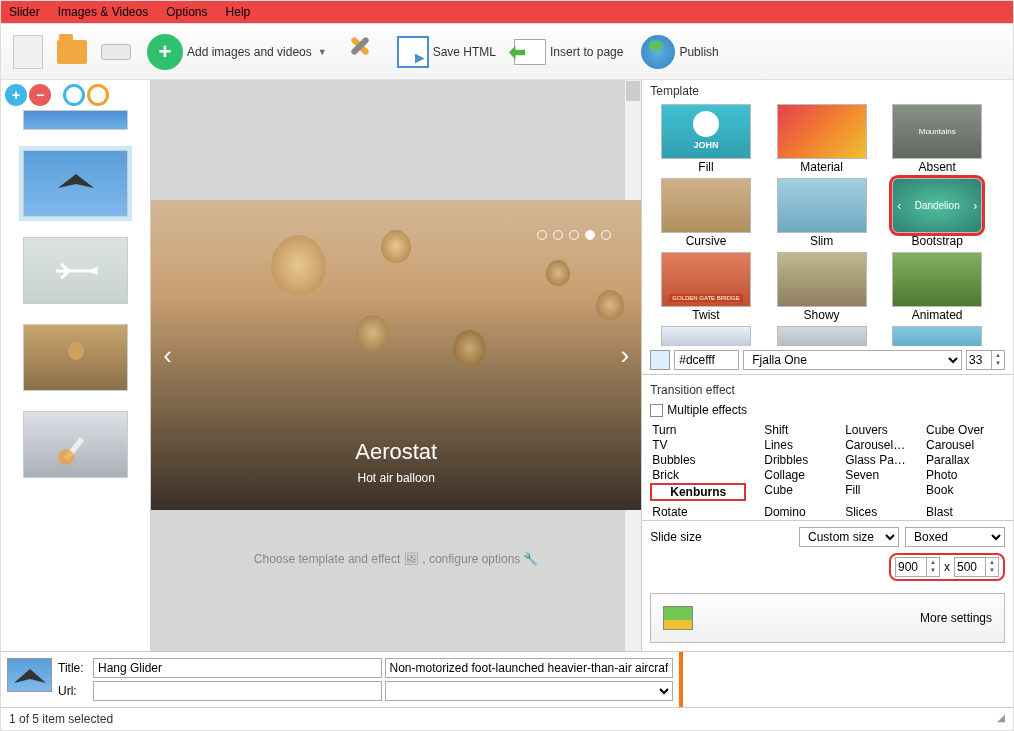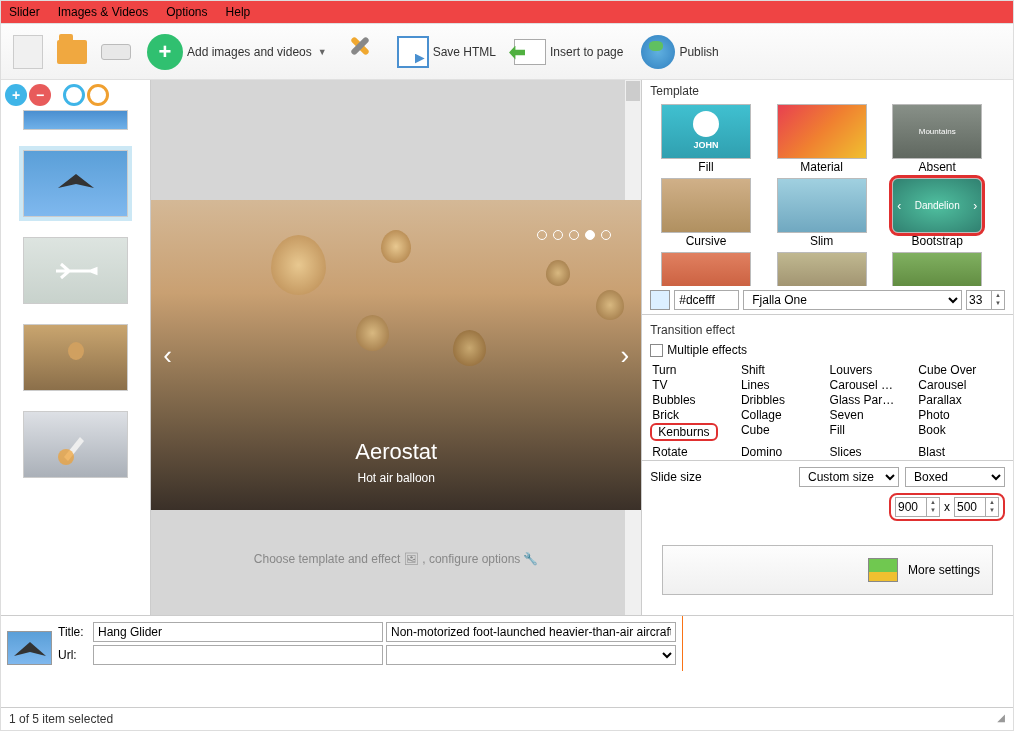--- a/index.html
+++ b/index.html
@@ -79,33 +79,33 @@
 .num-input { border: 1px solid #aaa; width: 40px; height: 20px; padding: 1px 2px; }
 .spinner { display: inline-flex; align-items: center; }
 .spin-btns { display: flex; flex-direction: column; border: 1px solid #aaa; border-left: none; height: 20px; }
 .spin-btns span { font-size: 6px; width: 12px; text-align: center; line-height: 8px; cursor: pointer; color: #555; }
 
 .trans-panel { border-top: 1px solid #ccc; padding: 4px 8px; }
 .chk-row { display: flex; align-items: center; gap: 4px; margin: 4px 0; }
 .chk { width: 13px; height: 13px; border: 1px solid #888; }
 .effects { display: grid; grid-template-columns: repeat(4,1fr); gap: 1px 16px; padding: 2px 16px 2px 0; max-height: 95px; overflow: hidden; position: relative; }
 .eff { padding: 0px 2px; cursor: default; white-space: nowrap; overflow: hidden; text-overflow: ellipsis; font-size: 12px;}
-.eff.sel { border: 2px solid #e03030; border-radius: 6px; padding: 0 6px; display: inline-block; width: fit-content;}
+.eff.sel { border: 2px solid #e03030; border-radius: 0; padding: 0 18px; display: inline-block; width: fit-content; font-weight: bold;}
 
 .size-row { display: flex; align-items: center; gap: 6px; padding: 6px 8px; border-top: 1px solid #ccc; }
 .size-inputs { display: flex; align-items: center; gap: 4px; margin-left: auto; border: 2px solid #e03030; border-radius: 8px; padding: 2px 4px; }
 
-.more-btn { margin: 20px; padding: 12px; border: 1px solid #bbb; background: linear-gradient(#fdfdfd,#f0f0f0); display: flex; align-items: center; justify-content: flex-end; gap: 10px; cursor: pointer; }
+.more-btn { margin: 8px; padding: 12px; border: 1px solid #bbb; background: linear-gradient(#fdfdfd,#f0f0f0); display: flex; align-items: center; justify-content: space-between; gap: 10px; cursor: pointer; }
 
 .bottom { border-top: 1px solid #ccc; display: flex; }
-.meta { flex: 1; display: flex; padding: 6px; gap: 6px; border-right: 1px solid #f97316; align-items: flex-end; }
+.meta { flex: 1; display: flex; padding: 6px; gap: 6px; border-right: 4px solid #f97316; }
 .meta-thumb { width: 45px; height: 34px; background: linear-gradient(#5a9fd8,#7fb8ee); border: 1px solid #999; }
 .meta-fields { flex: 1; display: grid; grid-template-columns: 32px 1fr 1fr; gap: 3px; align-items: center; }
 
-.status { padding: 4px 8px; color: #333; border-top: 1px solid #ccc; display:flex; justify-content:space-between;margin-top:36px;}
+.status { padding: 4px 8px; color: #333; border-top: 1px solid #ccc; display:flex; justify-content:space-between;}
 .resize-grip { color: #999; font-size: 10px; }
 
 
 .i-doc { width: 30px; height: 34px; background: #f0f0f0; border: 1px solid #ccc; }
 .i-open { width: 30px; height: 24px; background: #f0a840; border-radius: 2px; position: relative; }
 .i-open::before { content:''; position:absolute; top:-6px; left:2px; width:14px; height:6px; background:#f0a840; border-radius:2px 2px 0 0; }
 .i-drive { width: 30px; height: 16px; background: #e8e8e8; border: 1px solid #bbb; border-radius: 3px; }
 .i-plus { width: 36px; height: 36px; background: #30c070; border-radius: 50%; color: #fff; display:flex; align-items:center; justify-content:center; font-size:22px; font-weight:bold; }
 .i-tools { position: relative; width: 34px; height: 34px; }
 .i-tools::before { content:''; position:absolute; width:22px; height:6px; background:#f0a830; top:8px; left:4px; transform:rotate(45deg); border-radius:3px;}

